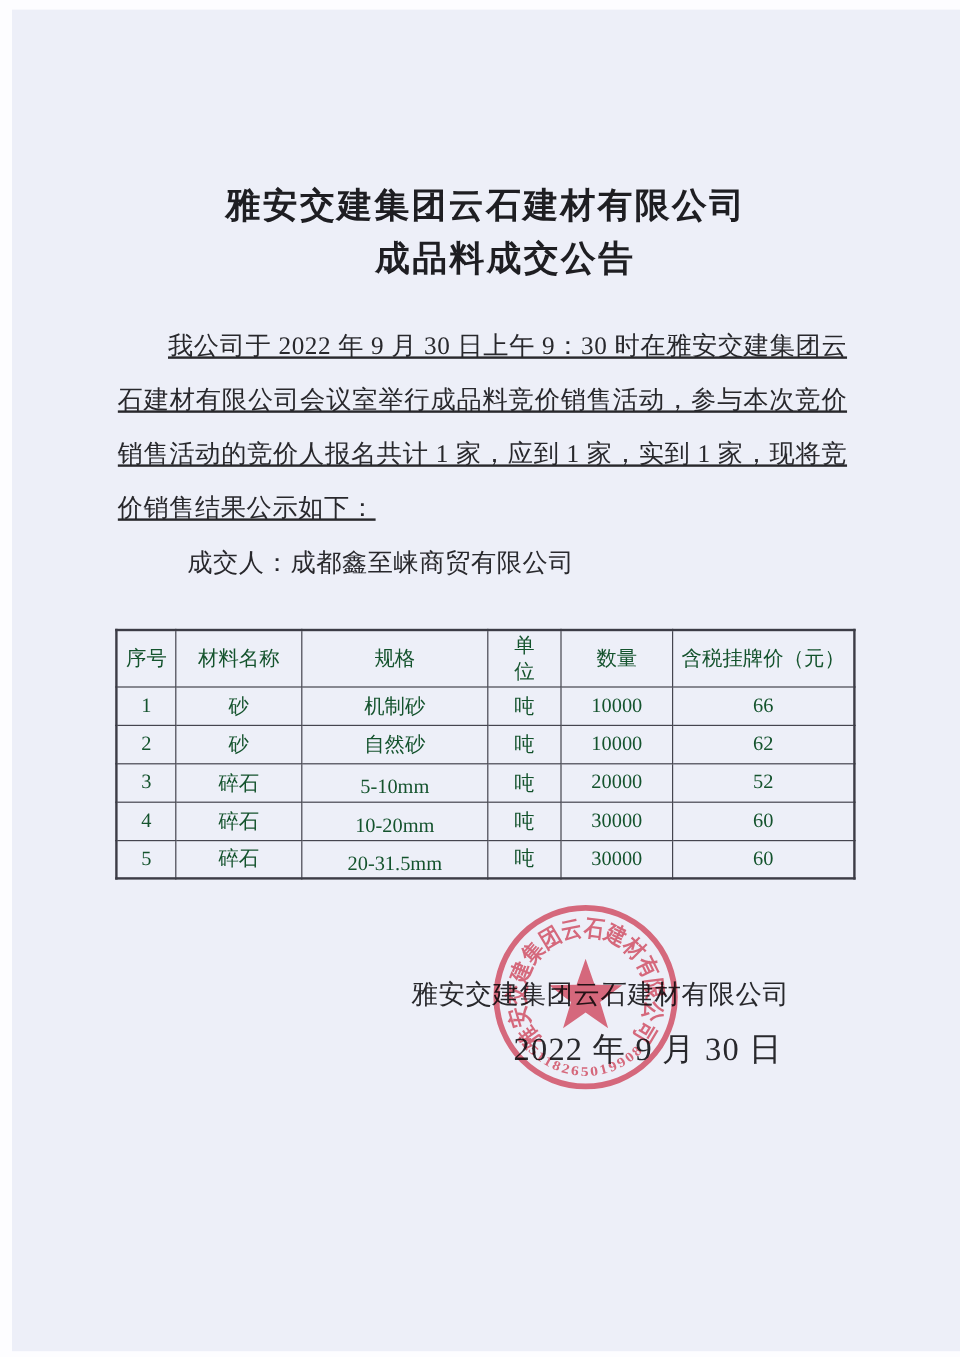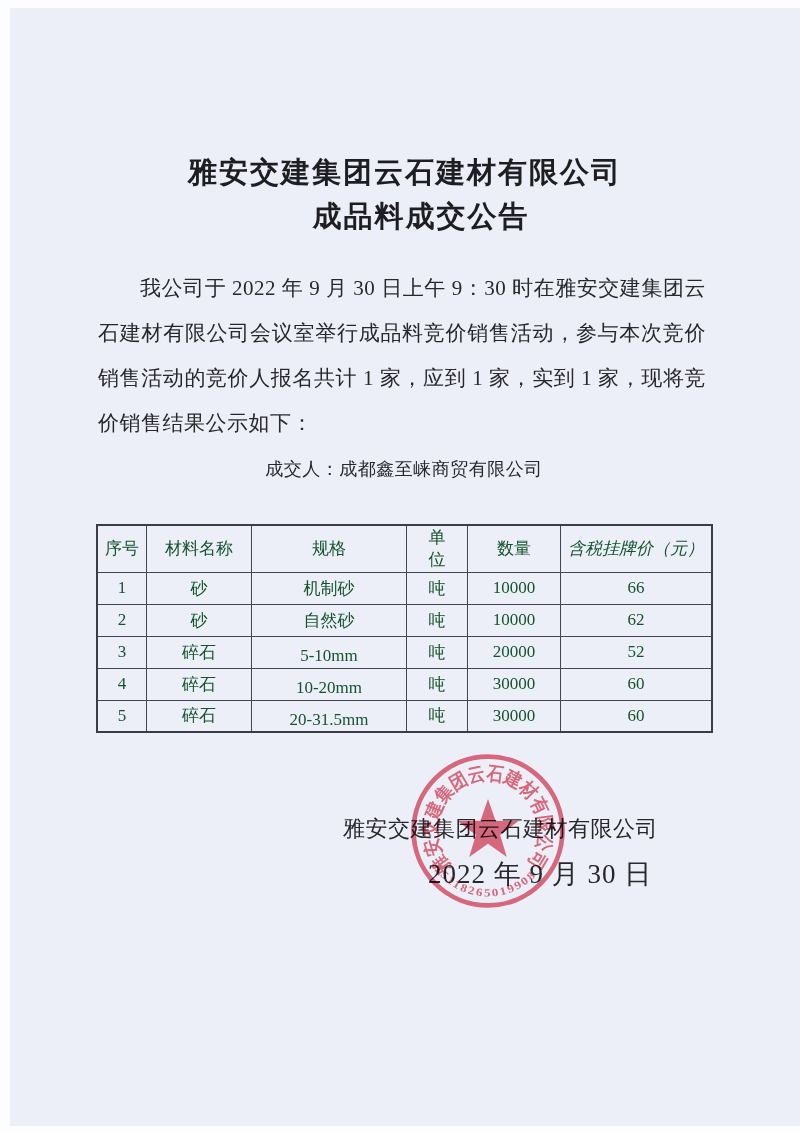--- a/index.html
+++ b/index.html
@@ -20,47 +20,46 @@
     text-align:center;font-weight:bold;
     font-size:29px;letter-spacing:2px;line-height:40px;
     color:#1e1e22;
   }
   .title1{top:144px;}
   .title2{top:188px;margin-left:16px;}
   .para{
     position:absolute;top:258px;left:88px;width:608px;
     font-size:21px;line-height:45px;letter-spacing:0.5px;
   }
-  .pline{text-align:justify;text-align-last:justify;height:45px;overflow:hidden;}
+  .pline{text-align:justify;text-align-last:justify;height:45px;overflow:hidden;text-decoration:underline;}
   .pline.first{text-indent:2em;}
   .pline.last{text-align:left;text-align-last:left;}
   .infoline{
-    position:absolute;left:72px;width:608px;
-    font-size:18px;line-height:30px;letter-spacing:0.5px;
+    position:absolute;left:104px;width:608px;
+    font-size:21px;line-height:30px;letter-spacing:0.5px;
     text-indent:2em;
-    text-align:center;
   }
   .buyer{top:446px;}
   .price-intro{top:488px;}
   table.deal{
     position:absolute;top:516px;left:86px;
     width:608px;border-collapse:collapse;table-layout:fixed;
     font-size:17px;color:#14532d;
   }
   table.deal th,table.deal td{
     border:1px solid #45454f;
     text-align:center;vertical-align:middle;
     font-weight:normal;padding:0;
     overflow:hidden;
   }
   table.deal{border:2px solid #3c3c46;}
   table.deal thead tr{height:47px;}
   table.deal tbody tr{height:32px;}
   .col-0{width:48px;}.col-1{width:104px;}.col-2{width:154px;}
-  .col-3{width:60px;}.col-4{width:92px;}.col-5{width:150px;font-style:italic;}
+  .col-3{width:60px;}.col-4{width:92px;}.col-5{width:150px;}
   .unit-wrap{display:inline-block;width:1.15em;word-break:break-all;line-height:22px;}
   td.low span{position:relative;top:4px;display:inline-block;}
   .sign-name{
     position:absolute;top:806px;left:333px;
     font-size:22px;letter-spacing:0.5px;line-height:30px;
   }
   .sign-date{
     position:absolute;top:851px;left:418px;
     font-size:27px;letter-spacing:1px;line-height:30px;text-align:center;
   }

